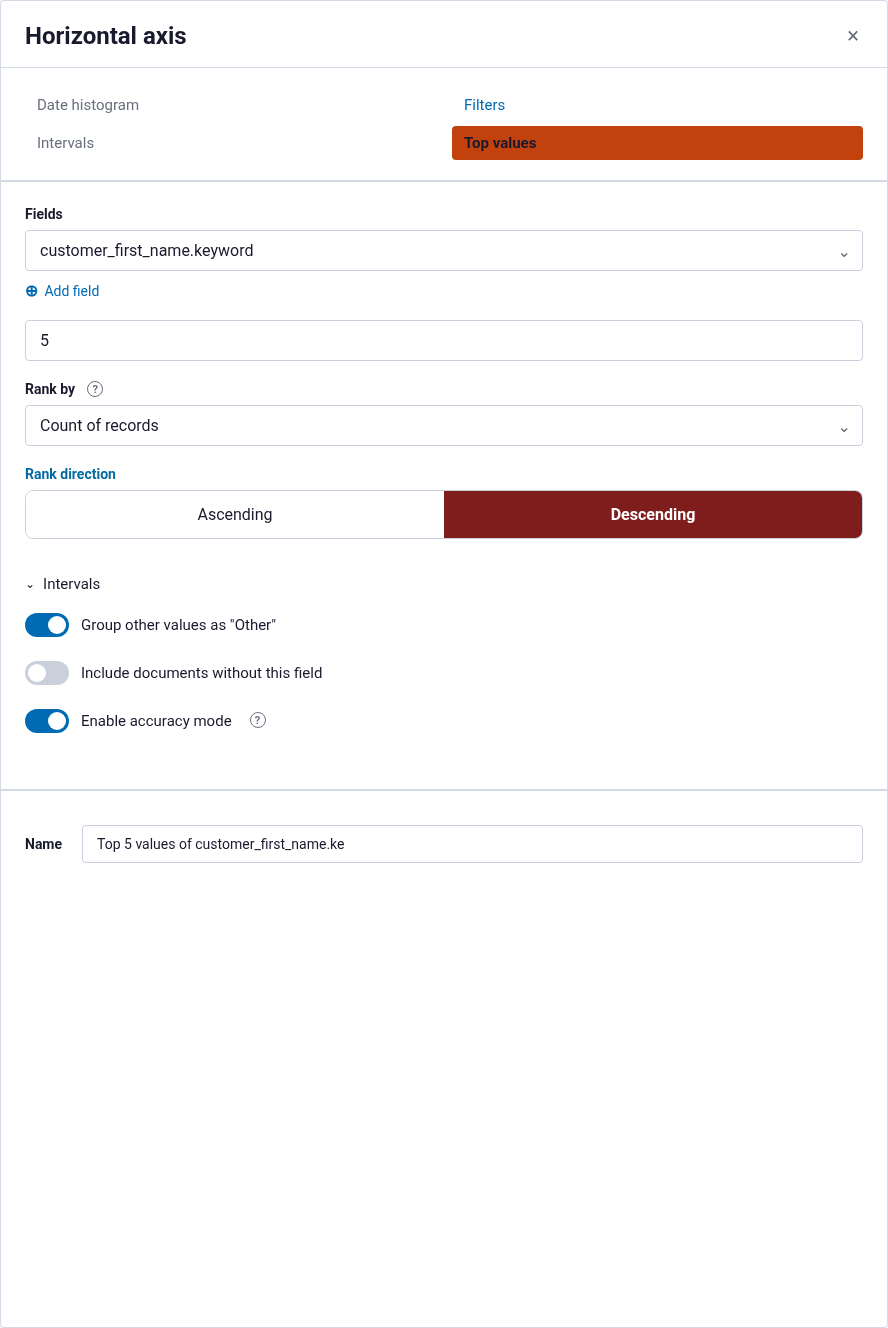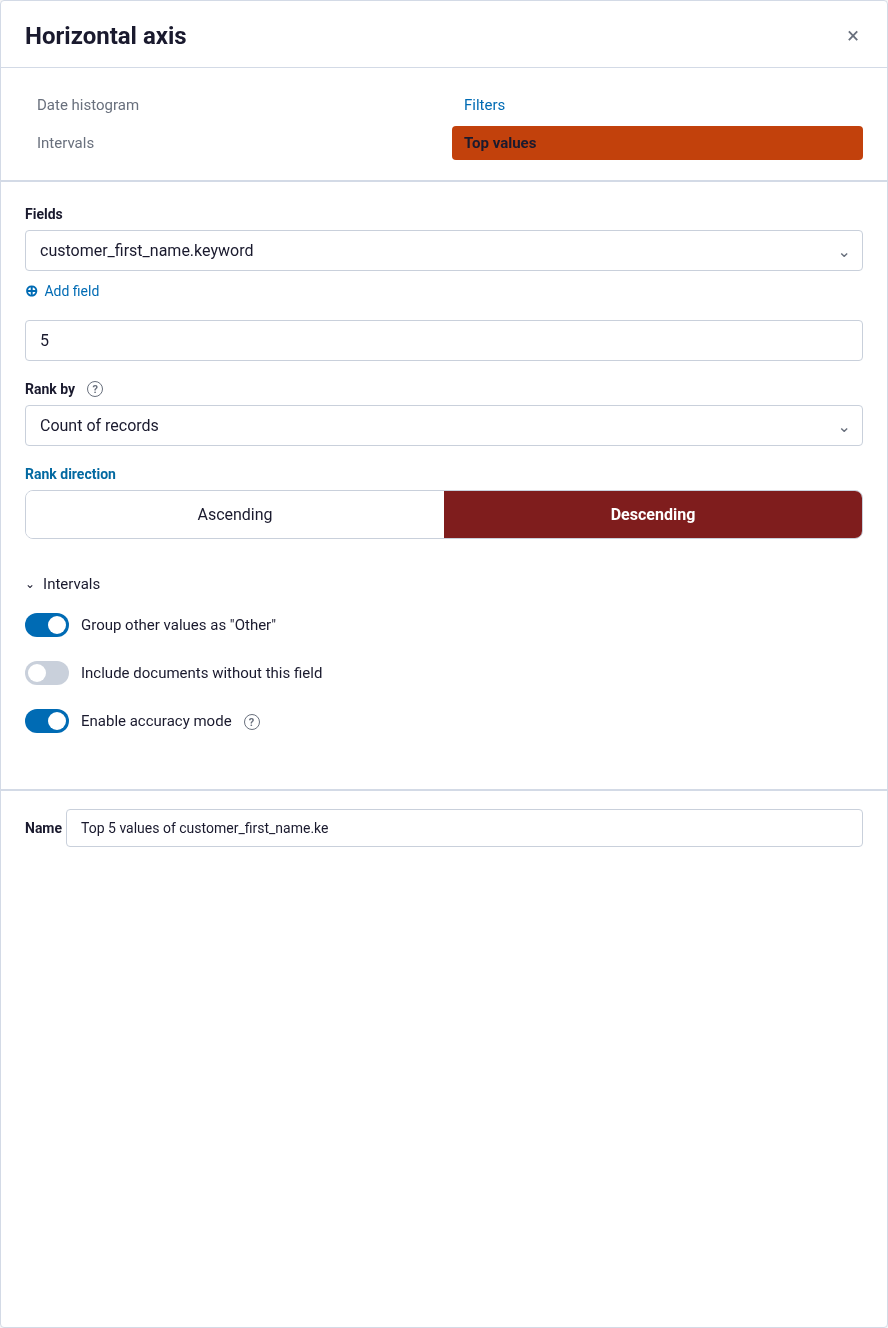--- a/index.html
+++ b/index.html
@@ -292,33 +292,33 @@
       transform: translateX(20px);
     }
 
     .toggle-label {
       font-size: 15px;
       color: #1a1a2e;
     }
 
     .toggle-label-with-help {
       display: flex;
-      align-items: flex-end;
-      gap: 12px;
+      align-items: flex-start;
+      gap: 18px;
       font-size: 15px;
       color: #1a1a2e;
     }
 
     
     .bottom-section {
       border-top: 2px solid #d3dae6;
-      padding: 18px 24px;
-      display: flex;
-      align-items: center;
-      gap: 4px;
+      padding: 34px 24px;
+      display: flex;
+      align-items: center;
+      gap: 20px;
       margin-top: 20px;
     }
 
     .name-label {
       font-size: 14px;
       font-weight: 700;
       color: #1a1a2e;
       white-space: nowrap;
     }
 

